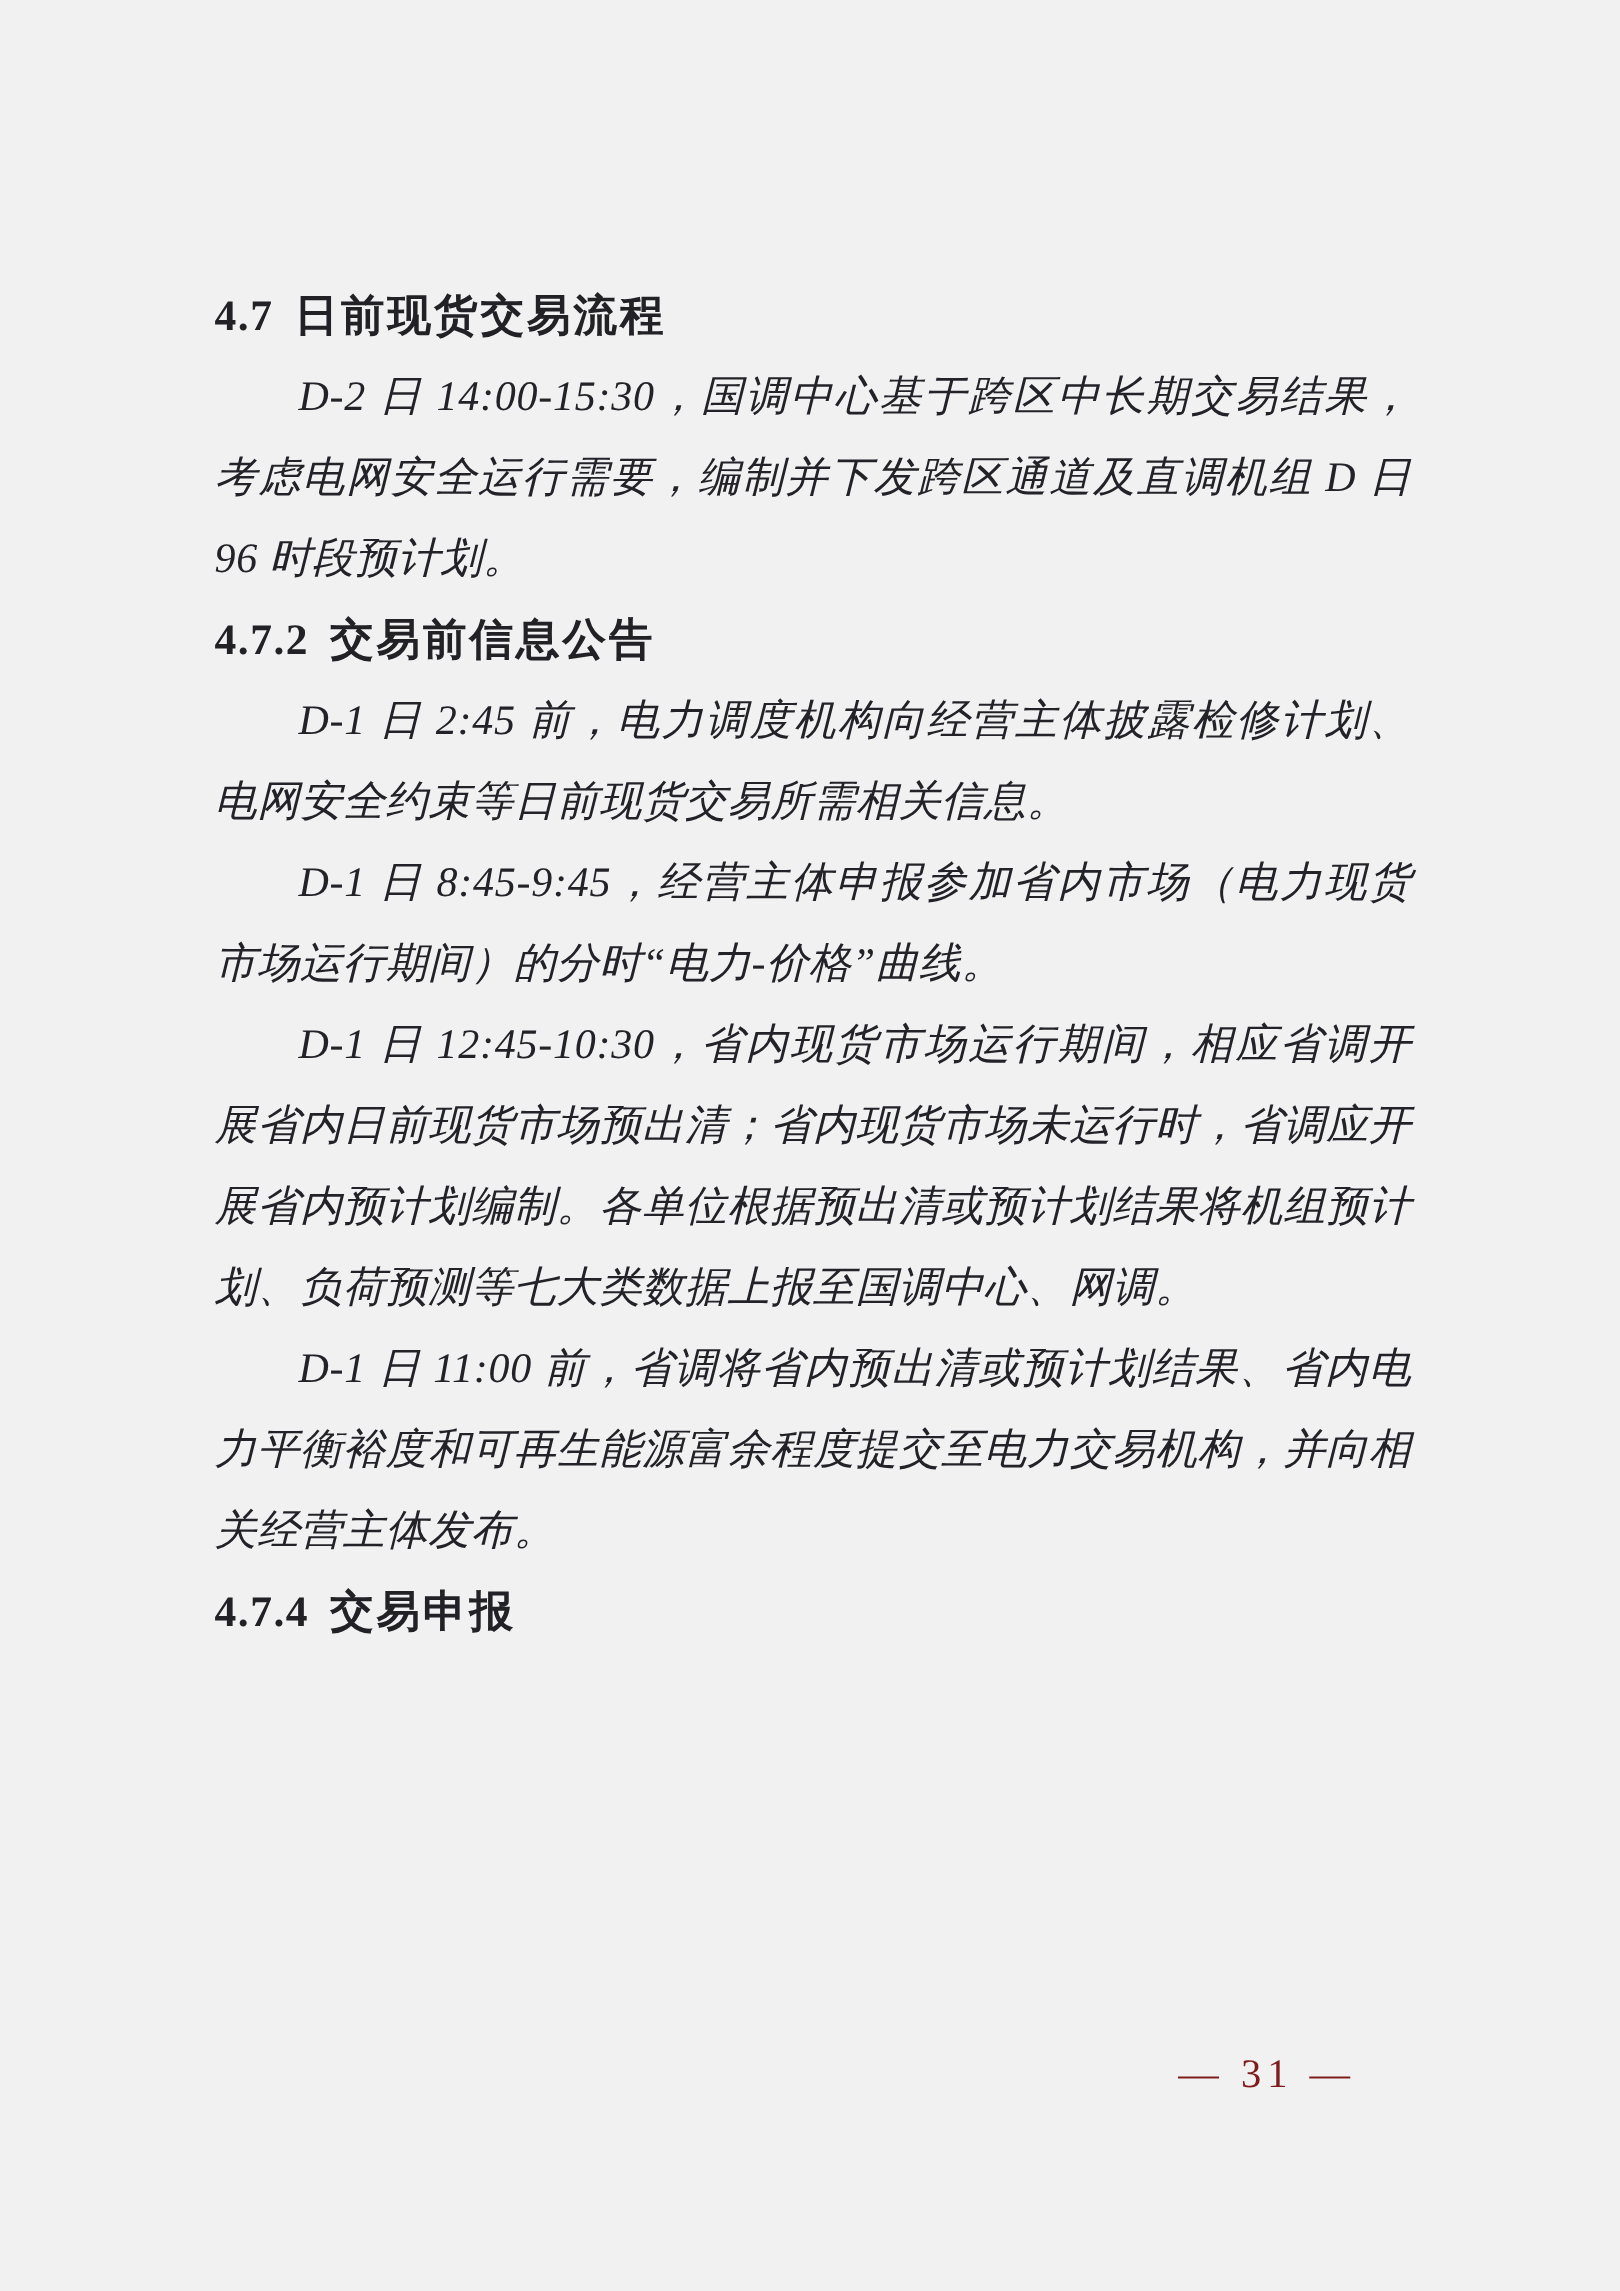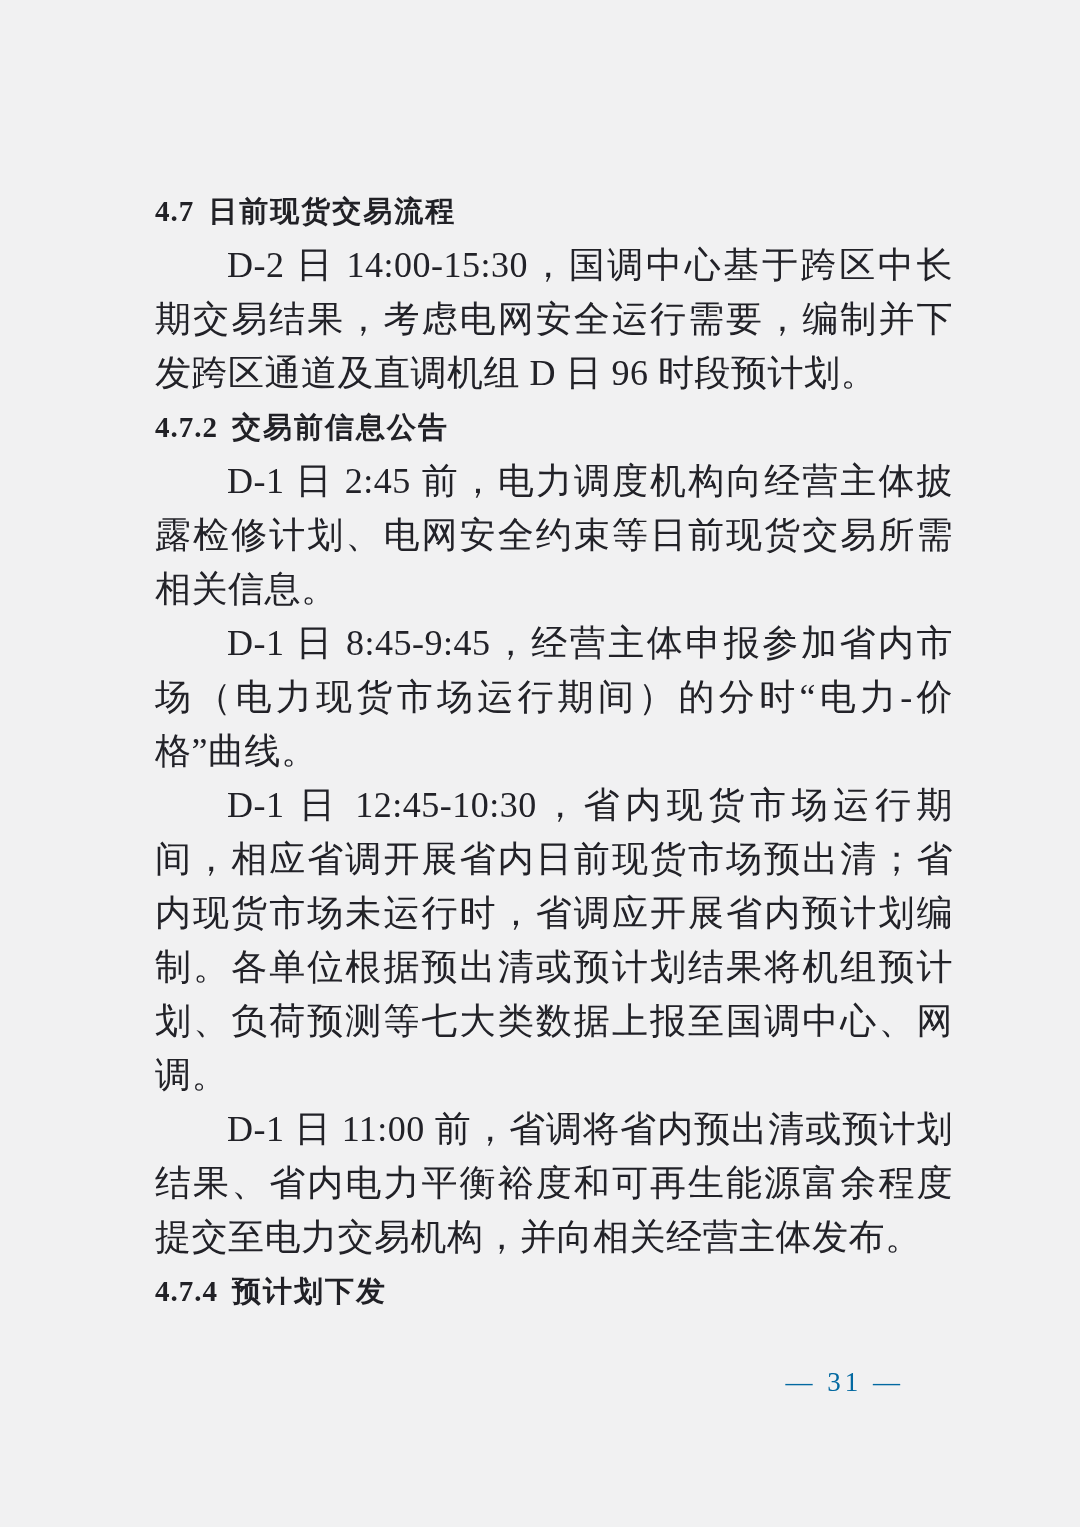--- a/index.html
+++ b/index.html
@@ -10,21 +10,21 @@
   }
   .page {
     position: relative;
     width: 1080px;
     height: 1527px;
     background: #f1f1f2;
     overflow: hidden;
   }
   .content {
     position: absolute;
-    left: 155px;
+    left: 143px;
     top: 184px;
     width: 798px;
     color: #212126;
   }
   .doc-heading {
     font-size: 29px;
     line-height: 54px;
     font-weight: bold;
     text-align: left;
     white-space: nowrap;
@@ -32,34 +32,35 @@
   .doc-heading .h-num {
     font-family: "Liberation Serif", "DejaVu Serif", serif;
     margin-right: 14px;
     letter-spacing: 1px;
   }
   .doc-heading .h-title {
     font-family: "Liberation Sans", "DejaVu Sans", sans-serif;
     letter-spacing: 2px;
   }
   .doc-paragraph {
-    font-size: 36px;
+    font-size: 28px;
     line-height: 54px;
     text-align: justify;
     text-indent: 2em;
     letter-spacing: 0.5px;
     color: #222228;
+    font-style: italic;
   }
   .page-footer {
     position: absolute;
     top: 1362px;
     right: 176px;
     font-size: 27px;
     line-height: 40px;
-    color: #0369a1;
+    color: #7f1d1d;
     letter-spacing: 4px;
     white-space: nowrap;
   }
 </style>
 </head>
 <body>
 
 <div class="page">
   <div class="content">
 
@@ -78,19 +79,19 @@
     <p class="doc-paragraph">D-1 日 2:45 前，电力调度机构向经营主体披露检修计划、电网安全约束等日前现货交易所需相关信息。</p>
 
 
     <p class="doc-paragraph">D-1 日 8:45-9:45，经营主体申报参加省内市场（电力现货市场运行期间）的分时“电力-价格”曲线。</p>
 
     <p class="doc-paragraph">D-1 日 12:45-10:30，省内现货市场运行期间，相应省调开展省内日前现货市场预出清；省内现货市场未运行时，省调应开展省内预计划编制。各单位根据预出清或预计划结果将机组预计划、负荷预测等七大类数据上报至国调中心、网调。</p>
 
     <p class="doc-paragraph">D-1 日 11:00 前，省调将省内预出清或预计划结果、省内电力平衡裕度和可再生能源富余程度提交至电力交易机构，并向相关经营主体发布。</p>
 
     <div class="doc-heading">
-      <span class="h-num">4.7.4</span><span class="h-title">预计划下发</span>
+      <span class="h-num">4.7.4</span><span class="h-title">交易申报</span>
     </div>
 
   </div>
 
   <div class="page-footer">— 31 —</div>
 </div>
 
 </body></html>

